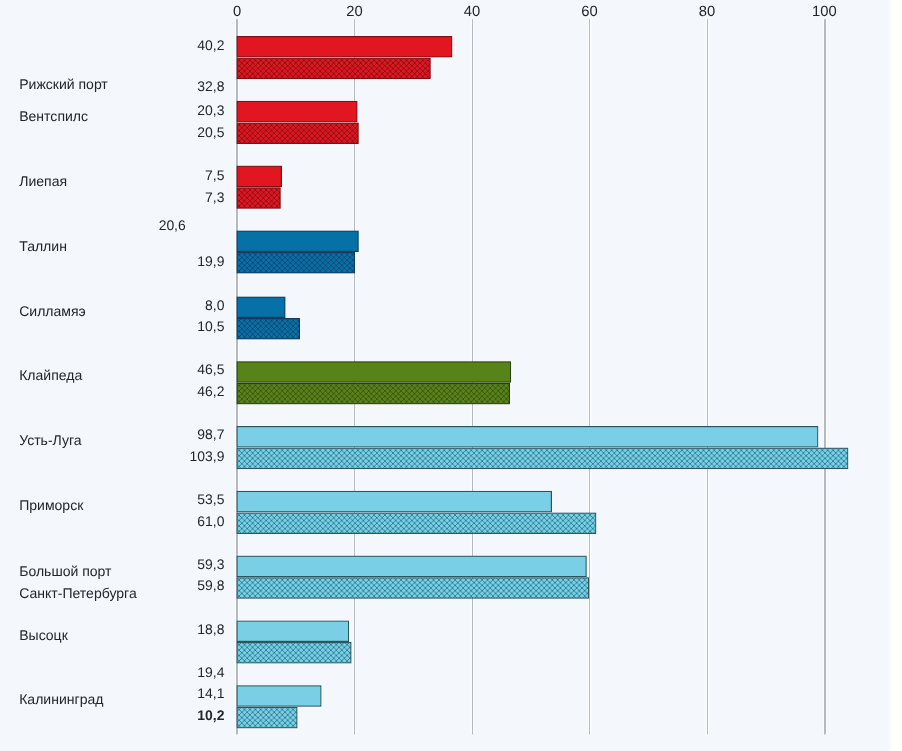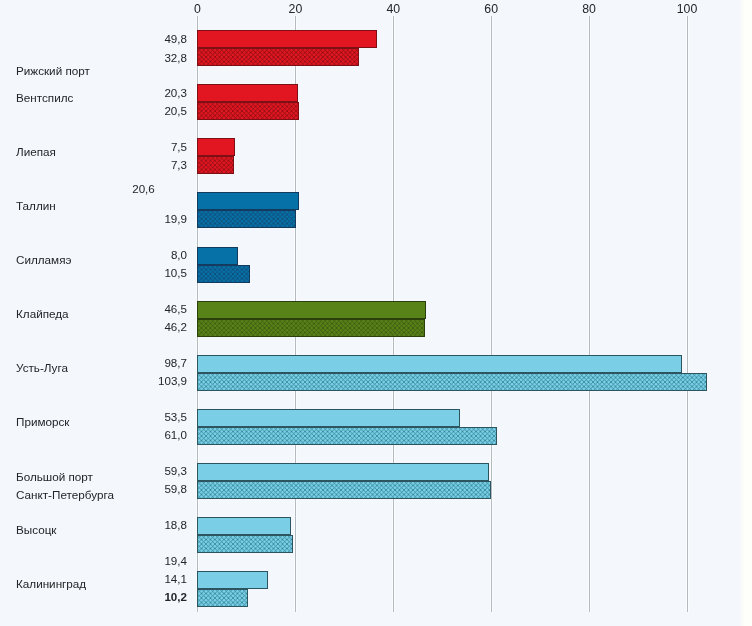--- a/index.html
+++ b/index.html
@@ -201,22 +201,22 @@
         <defs>
           <pattern id="hatch10_1" width="4.5" height="4.5" patternUnits="userSpaceOnUse">
             <rect width="4.5" height="4.5" fill="#7acfe6"></rect>
             <path d="M-1,-1 L5.5,5.5 M-1,5.5 L5.5,-1" stroke="#257688" stroke-width="0.75" opacity="0.92" fill="none"></path>
           </pattern>
         </defs>
         <rect x="0.5" y="0.5" width="50" height="17" fill="url(#hatch10_1)" stroke="#2d5560" stroke-width="1"></rect>
       </svg>
     </div>
   <div id="value-layer">
-      <div class="val" style="top: 30px; color: rgb(35, 37, 40);">49,8</div>
-      <div class="val" style="top: 49px; color: rgb(35, 37, 40);">32,8</div>
+      <div class="val" style="top: 30px; color: rgb(35, 37, 40);">40,2</div>
+      <div class="val" style="top: 64px; color: rgb(35, 37, 40);">32,8</div>
       <div class="val" style="top: 84.03px; color: rgb(35, 37, 40);">20,3</div>
       <div class="val" style="top: 102.03px; color: rgb(35, 37, 40);">20,5</div>
       <div class="val" style="top: 138.06px; color: rgb(35, 37, 40);">7,5</div>
       <div class="val" style="top: 156.06px; color: rgb(35, 37, 40);">7,3</div>
       <div class="val" style="top: 180px; color: rgb(35, 37, 40); text-align: center;">20,6</div>
       <div class="val" style="top: 210.09px; color: rgb(35, 37, 40);">19,9</div>
       <div class="val" style="top: 246.12px; color: rgb(35, 37, 40);">8,0</div>
       <div class="val" style="top: 264.12px; color: rgb(35, 37, 40);">10,5</div>
       <div class="val" style="top: 300.15px; color: rgb(35, 37, 40);">46,5</div>
       <div class="val" style="top: 318.15px; color: rgb(35, 37, 40);">46,2</div>

